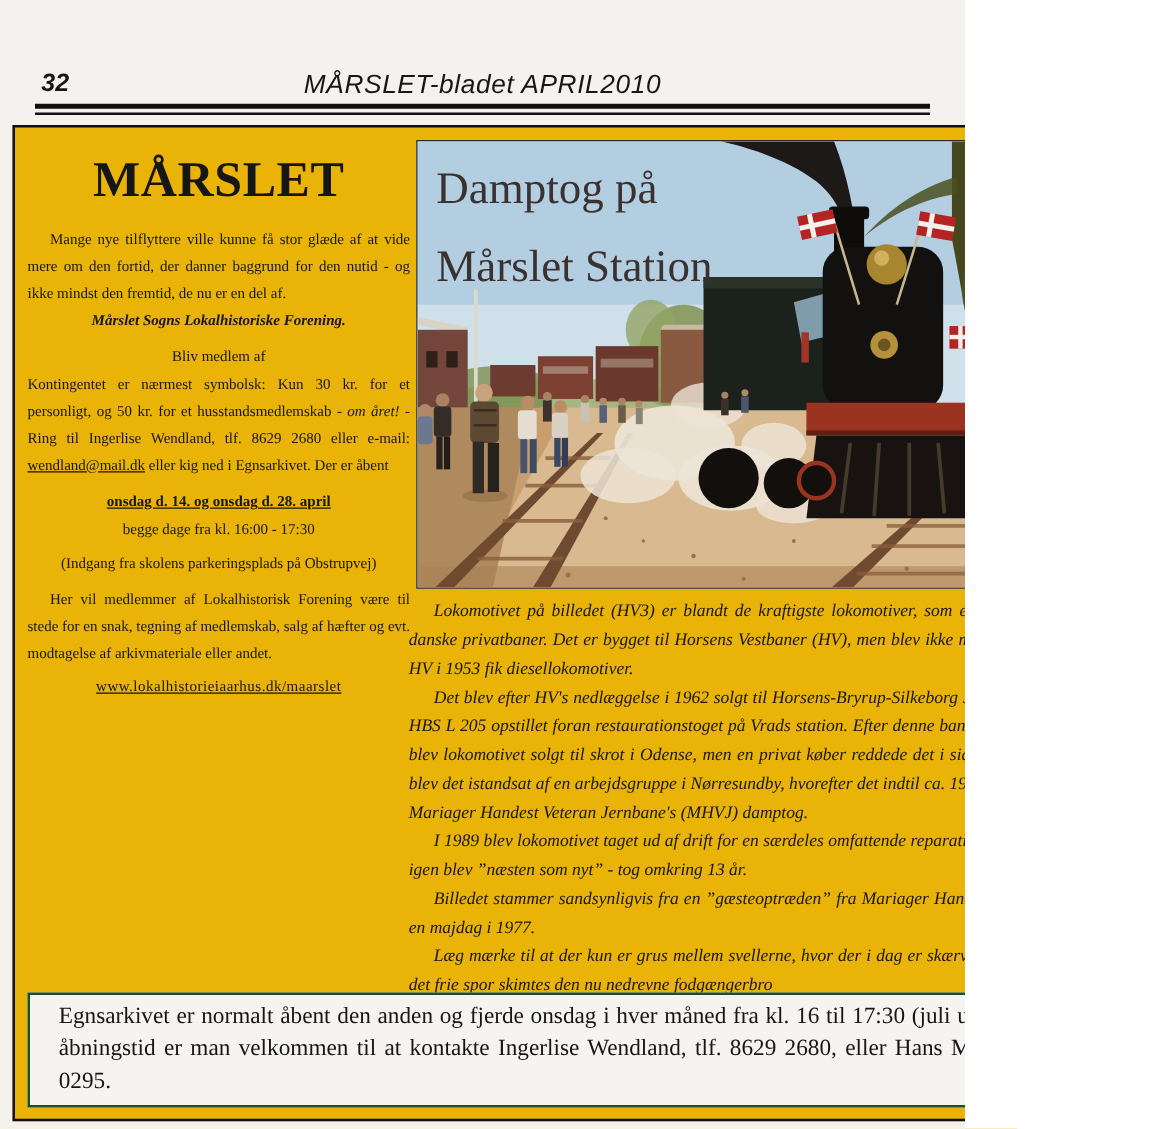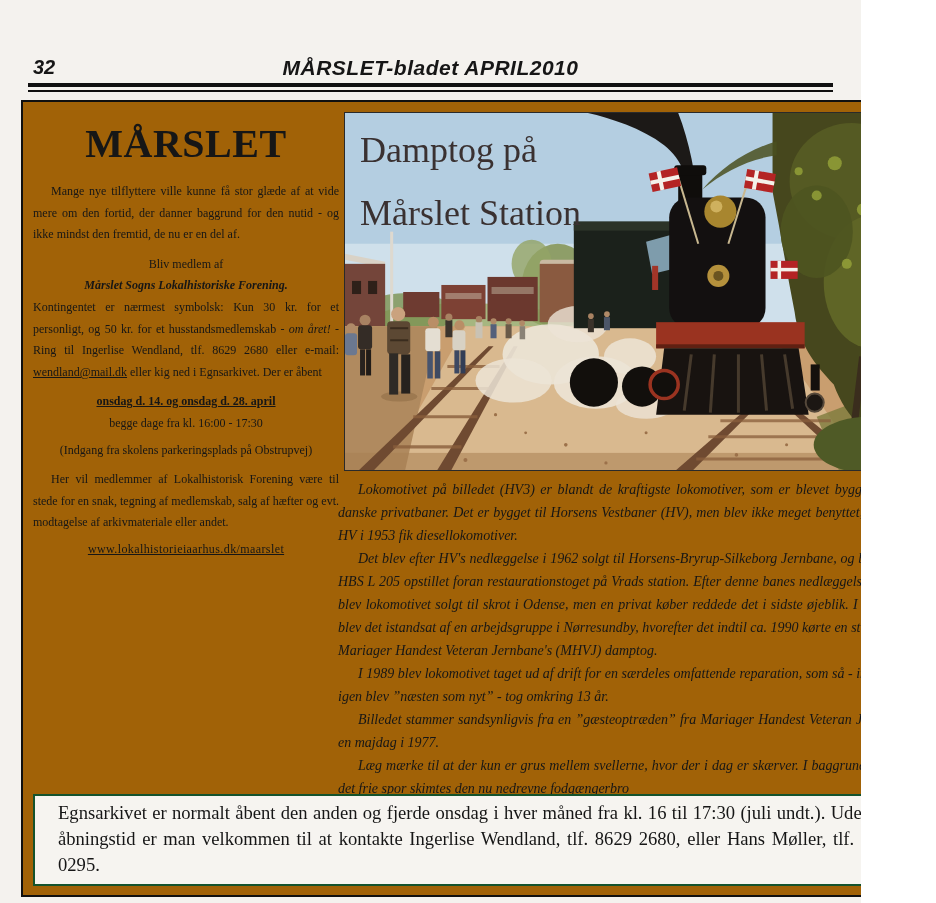--- a/index.html
+++ b/index.html
@@ -1,40 +1,40 @@
 <!DOCTYPE html>
 <html lang="da"><head>
 <meta charset="utf-8">
 <style>
   html,body{margin:0;padding:0;}
   .page{
-    position:relative;width:861px;height:903px;
+    position:relative;width:772px;height:903px;
     background:#f4f2ee;
     font-family:"Liberation Serif",serif;
     color:#161616;overflow:hidden;
   }
   
   .page-number{
     position:absolute;left:33px;top:56px;
     font-family:"Liberation Sans",sans-serif;
     font-weight:bold;font-style:italic;font-size:20px;
   }
   .masthead{
     position:absolute;left:0;right:0;top:56px;text-align:center;
     font-family:"Liberation Sans",sans-serif;
-    font-weight:bold;font-style:italic;font-size:21px;letter-spacing:.5px;
+    font-weight:normal;font-style:italic;font-size:21px;letter-spacing:.5px;
   }
   .header-rule{
     position:absolute;left:28px;right:28px;top:83px;height:3px;
     border-top:4px solid #101010;border-bottom:2px solid #101010;
   }
   
   .main-box{
-    position:absolute;left:21px;top:100px;width:880px;height:793px;
-    border:2.5px solid #101010;background:#a16207;
+    position:absolute;left:10px;top:100px;width:880px;height:793px;
+    border:2.5px solid #101010;background:#eab308;
   }
   
   .left-col{position:absolute;left:10px;top:6px;width:306px;}
   .arkiv-title{
     margin:12px 0 14px;text-align:center;
     font-size:40px;line-height:47px;font-weight:bold;letter-spacing:.5px;
   }
   .left-col p,.left-col div{font-size:12px;line-height:21.6px;}
   .just{text-align:justify;margin:0;}
   .ind{text-indent:18px;}
@@ -83,22 +83,22 @@
   <div class="masthead">MÅRSLET-bladet  APRIL2010</div>
   <div class="header-rule"></div>
 
   <div class="main-box">
 
     <div class="left-col">
       <h1 class="arkiv-title">
         <span>MÅRSLET</span><br>
       </h1>
       <p class="just ind">Mange nye tilflyttere ville kunne få stor glæde af at vide mere om den fortid, der danner baggrund for den nutid - og ikke mindst den fremtid, de nu er en del af.</p>
+      <div class="ctr bi">Mårslet Sogns Lokalhistoriske Forening.</div>
       <div class="ctr mt8">Bliv medlem af</div>
-      <div class="ctr bi">Mårslet Sogns Lokalhistoriske Forening.</div>
       <p class="just"><span>Kontingentet er nærmest symbolsk: Kun 30 kr. for et personligt, og 50 kr. for et husstandsmedlemskab - </span><i>om året!</i><span> -  Ring til Ingerlise Wendland, tlf. 8629 2680 eller e-mail: </span><a class="link">wendland@mail.dk</a><span> eller kig ned i Egnsarkivet. Der er åbent</span></p>
       <div class="ctr bold-underline mt8">onsdag d. 14. og onsdag d. 28. april</div>
       <div class="ctr">begge dage fra kl. 16:00 - 17:30</div>
       <div class="ctr mt6">(Indgang fra skolens parkeringsplads på Obstrupvej)</div>
       <p class="just ind mt8">Her vil medlemmer af Lokalhistorisk Forening være til stede for en snak, tegning af medlemskab, salg af hæfter og evt. modtagelse af arkivmateriale eller andet.</p>
       <div class="ctr u www mt6"><span>www.lokalhistorieiaarhus.dk/maarslet</span></div>
     </div>
 
     <div class="photo">
       <svg width="552" height="357" viewBox="0 0 550 355" preserveAspectRatio="none">

